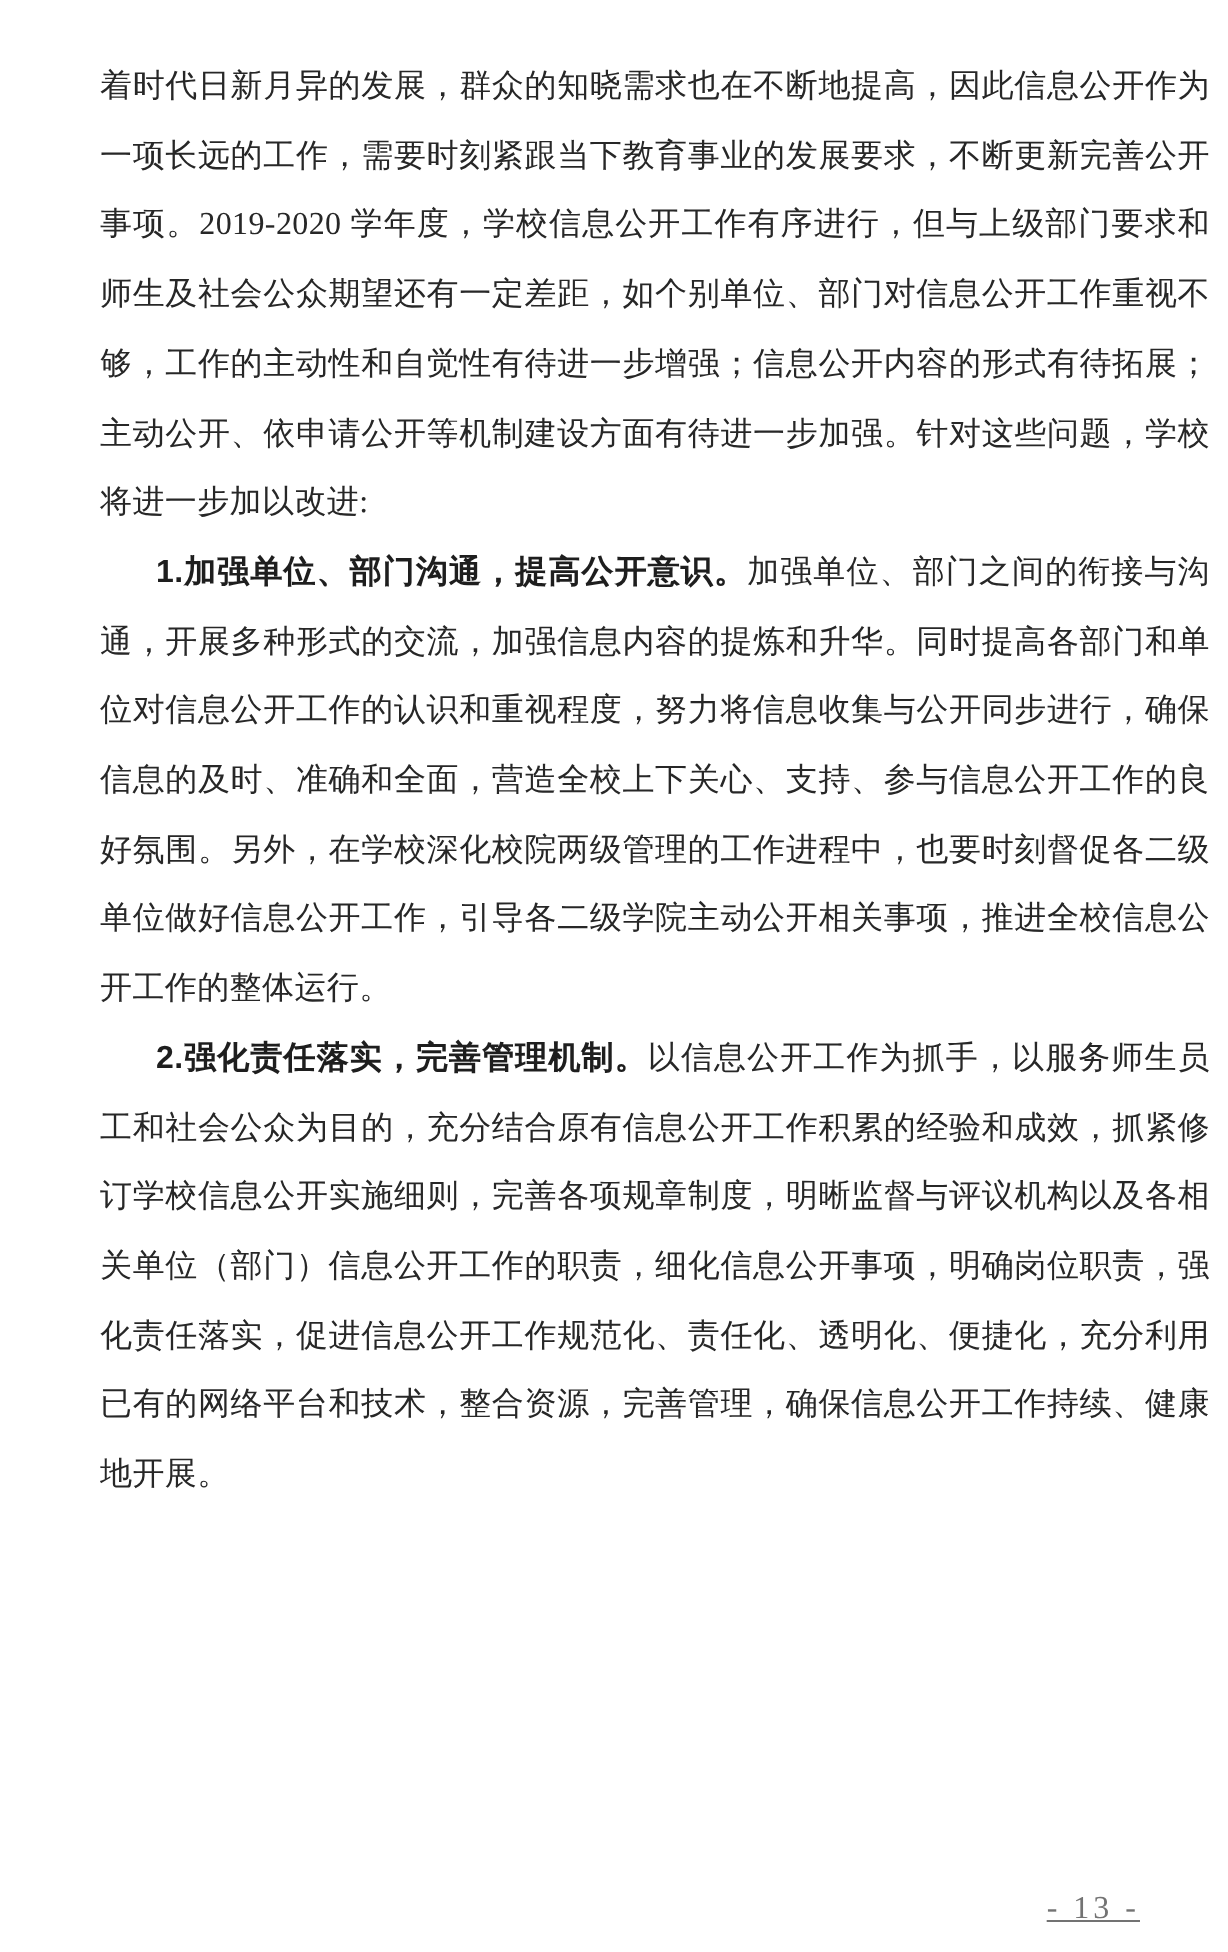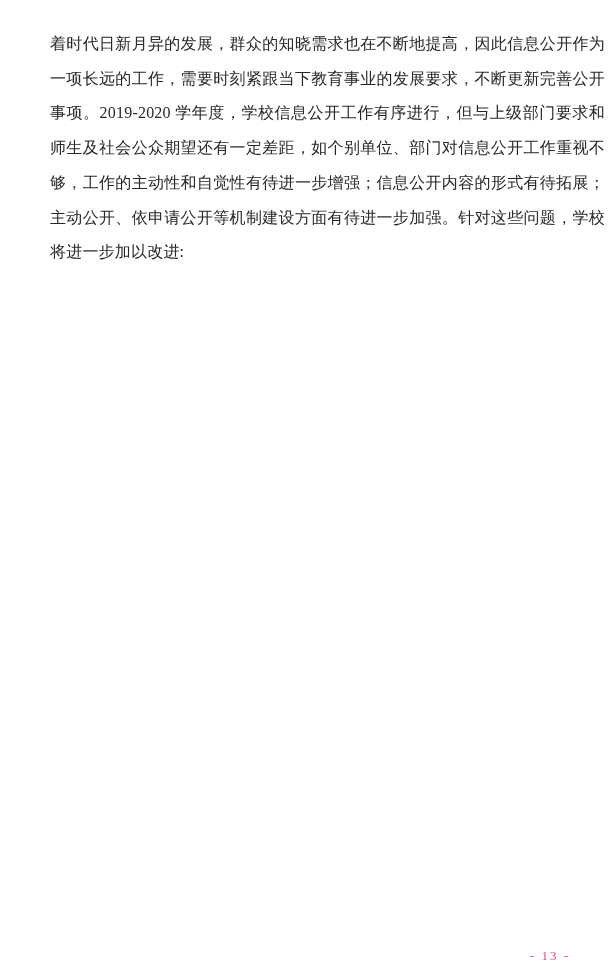--- a/index.html
+++ b/index.html
@@ -38,27 +38,30 @@
   .run.bold {
     font-weight: 700;
     color: var(--heading-color);
     font-family: "Liberation Sans", "DejaVu Sans", sans-serif;
   }
   .page-number {
     position: absolute;
     right: 44px;
     bottom: 12px;
     font-family: "Liberation Serif", "DejaVu Serif", serif;
-    font-size: 13px;
+    font-size: 16px;
     letter-spacing: 2px;
-    color: #ec4899;
+    color: #737373;
     white-space: pre;
+    text-decoration: underline;
   }
 </style>
 </head>
 <body>
 
 <div class="page">
   <div class="doc-body">
       <p class="para"><span class="run">着时代日新月异的发展，群众的知晓需求也在不断地提高，因此信息公开作为一项长远的工作，需要时刻紧跟当下教育事业的发展要求，不断更新完善公开事项。2019-2020 学年度，学校信息公开工作有序进行，但与上级部门要求和师生及社会公众期望还有一定差距，如个别单位、部门对信息公开工作重视不够，工作的主动性和自觉性有待进一步增强；信息公开内容的形式有待拓展；主动公开、依申请公开等机制建设方面有待进一步加强。针对这些问题，学校将进一步加以改进:</span></p>
+      <p class="para indent"><span class="run bold">1.加强单位、部门沟通，提高公开意识。</span><span class="run">加强单位、部门之间的衔接与沟通，开展多种形式的交流，加强信息内容的提炼和升华。同时提高各部门和单位对信息公开工作的认识和重视程度，努力将信息收集与公开同步进行，确保信息的及时、准确和全面，营造全校上下关心、支持、参与信息公开工作的良好氛围。另外，在学校深化校院两级管理的工作进程中，也要时刻督促各二级单位做好信息公开工作，引导各二级学院主动公开相关事项，推进全校信息公开工作的整体运行。</span></p>
+      <p class="para indent"><span class="run bold">2.强化责任落实，完善管理机制。</span><span class="run">以信息公开工作为抓手，以服务师生员工和社会公众为目的，充分结合原有信息公开工作积累的经验和成效，抓紧修订学校信息公开实施细则，完善各项规章制度，明晰监督与评议机构以及各相关单位（部门）信息公开工作的职责，细化信息公开事项，明确岗位职责，强化责任落实，促进信息公开工作规范化、责任化、透明化、便捷化，充分利用已有的网络平台和技术，整合资源，完善管理，确保信息公开工作持续、健康地开展。</span></p>
     </div>
   <div class="page-number">- 13 -</div>
 </div>
 
 </body></html>

